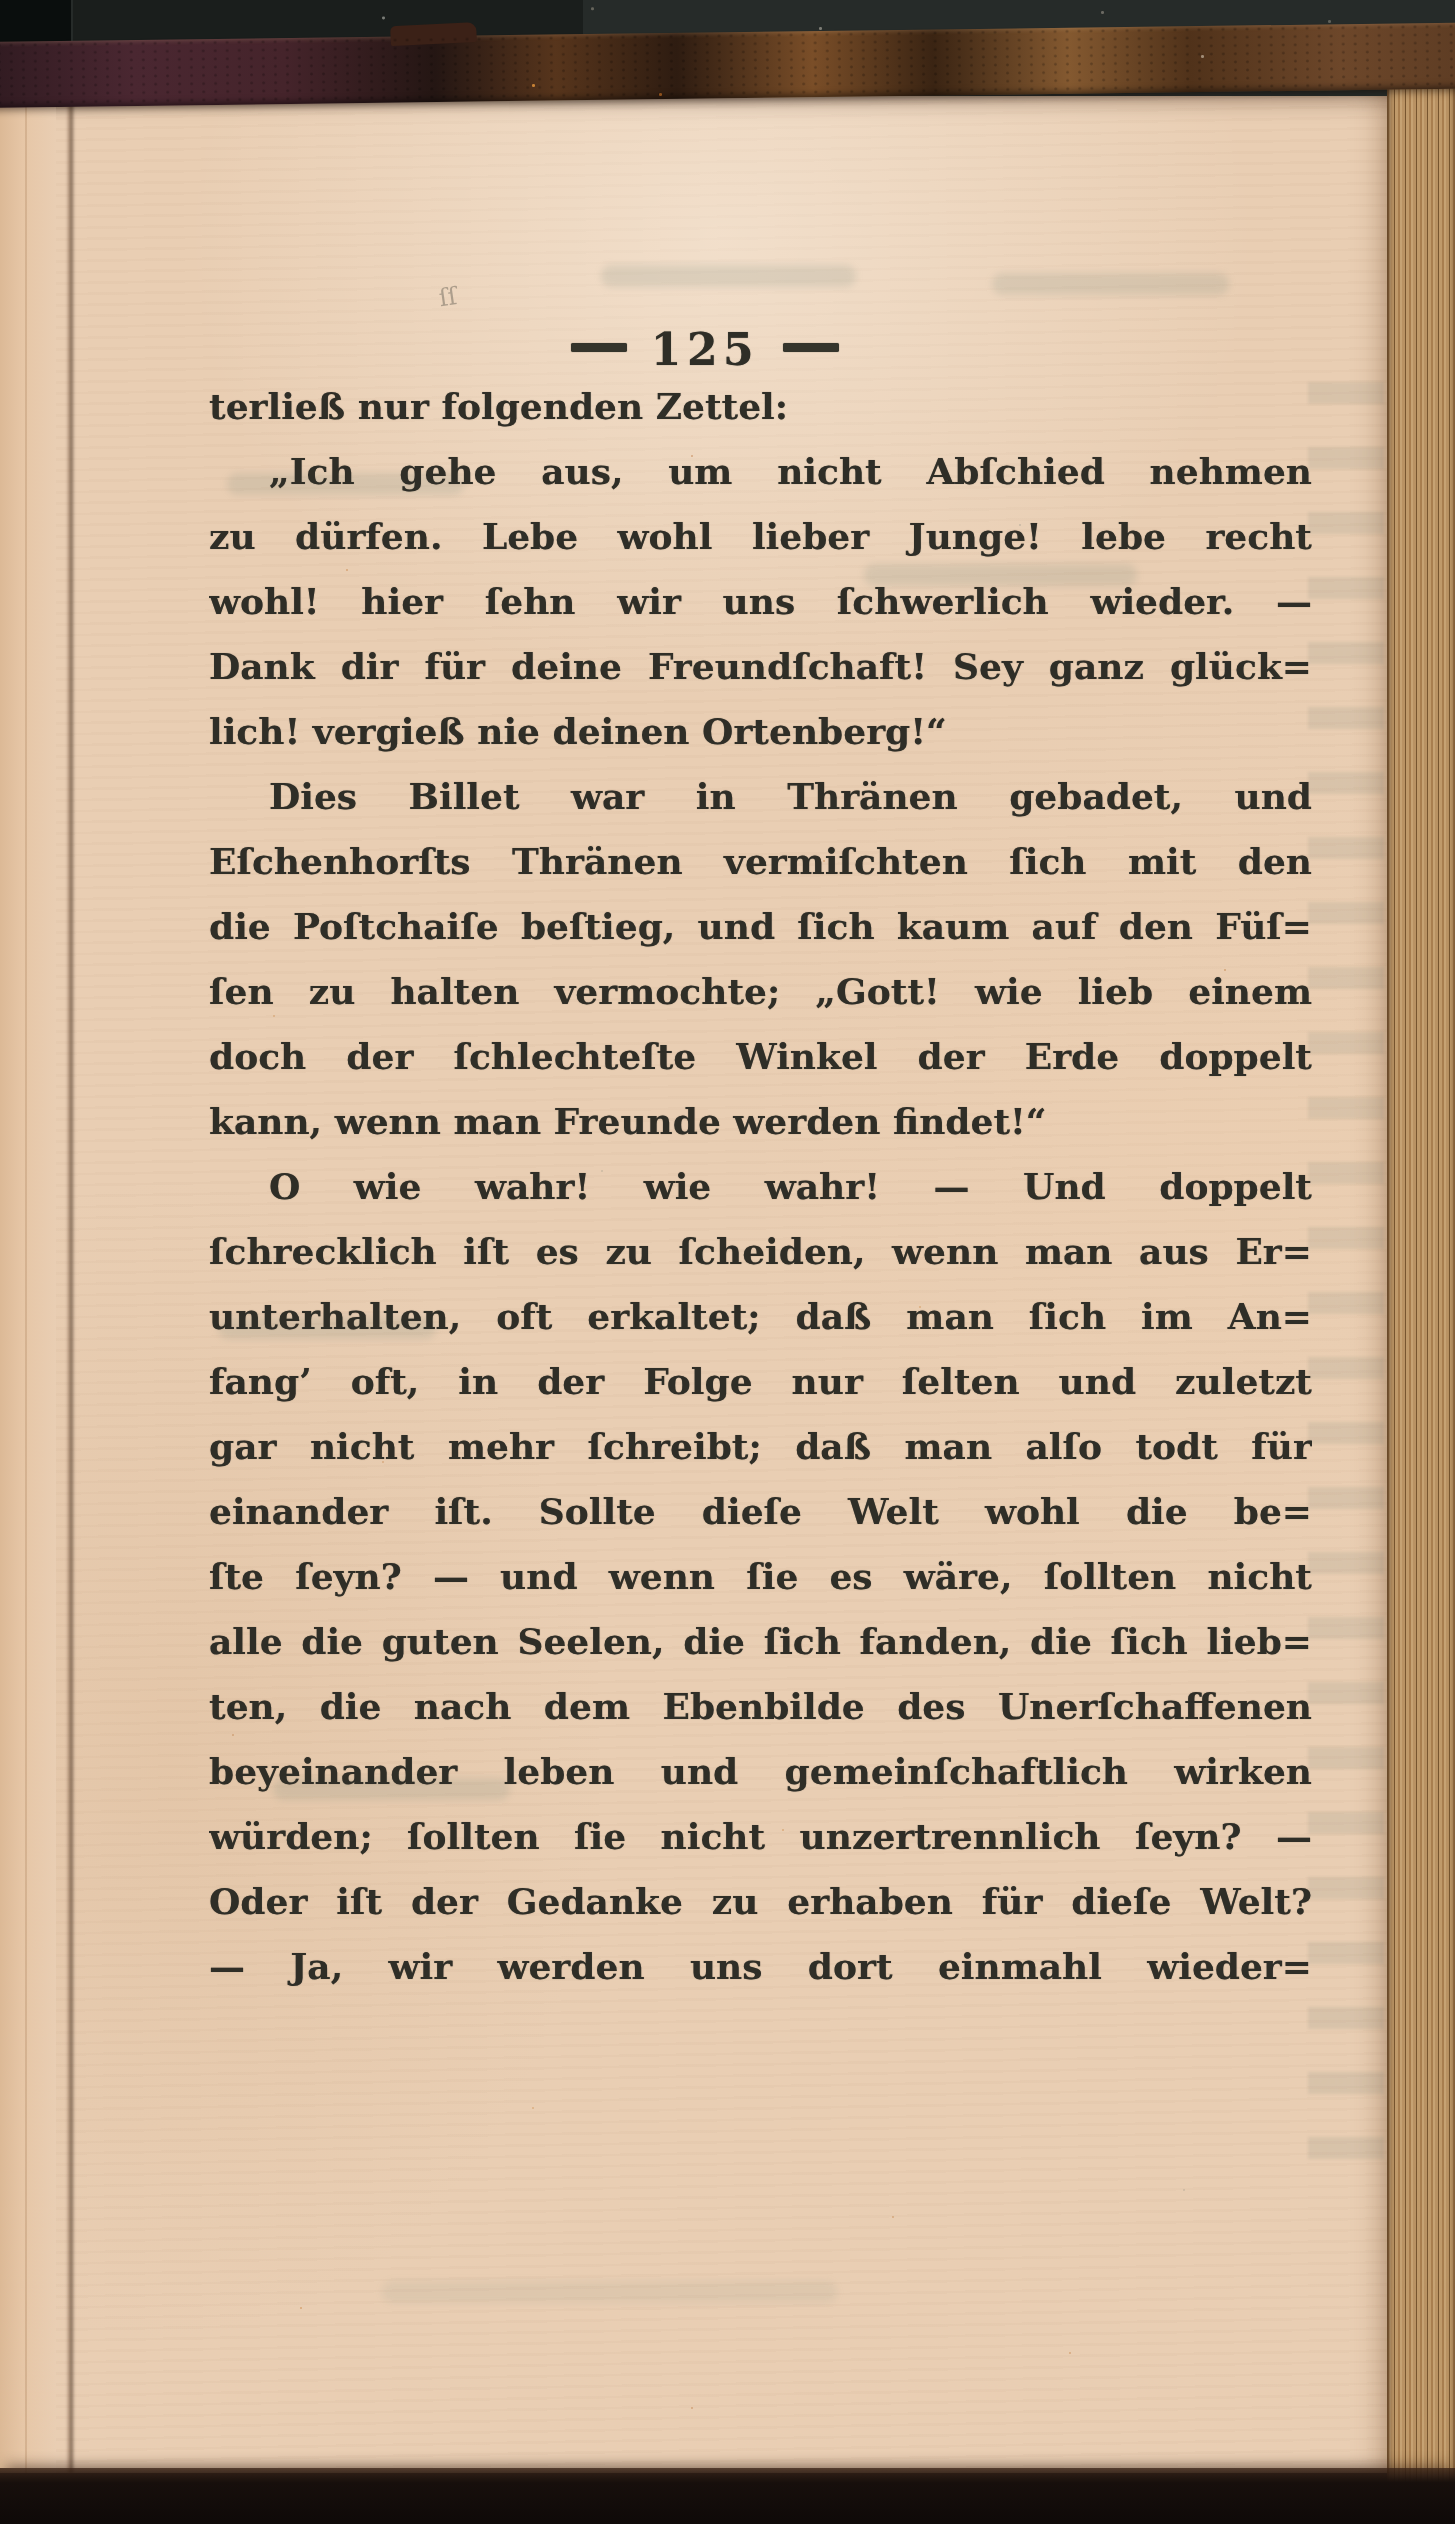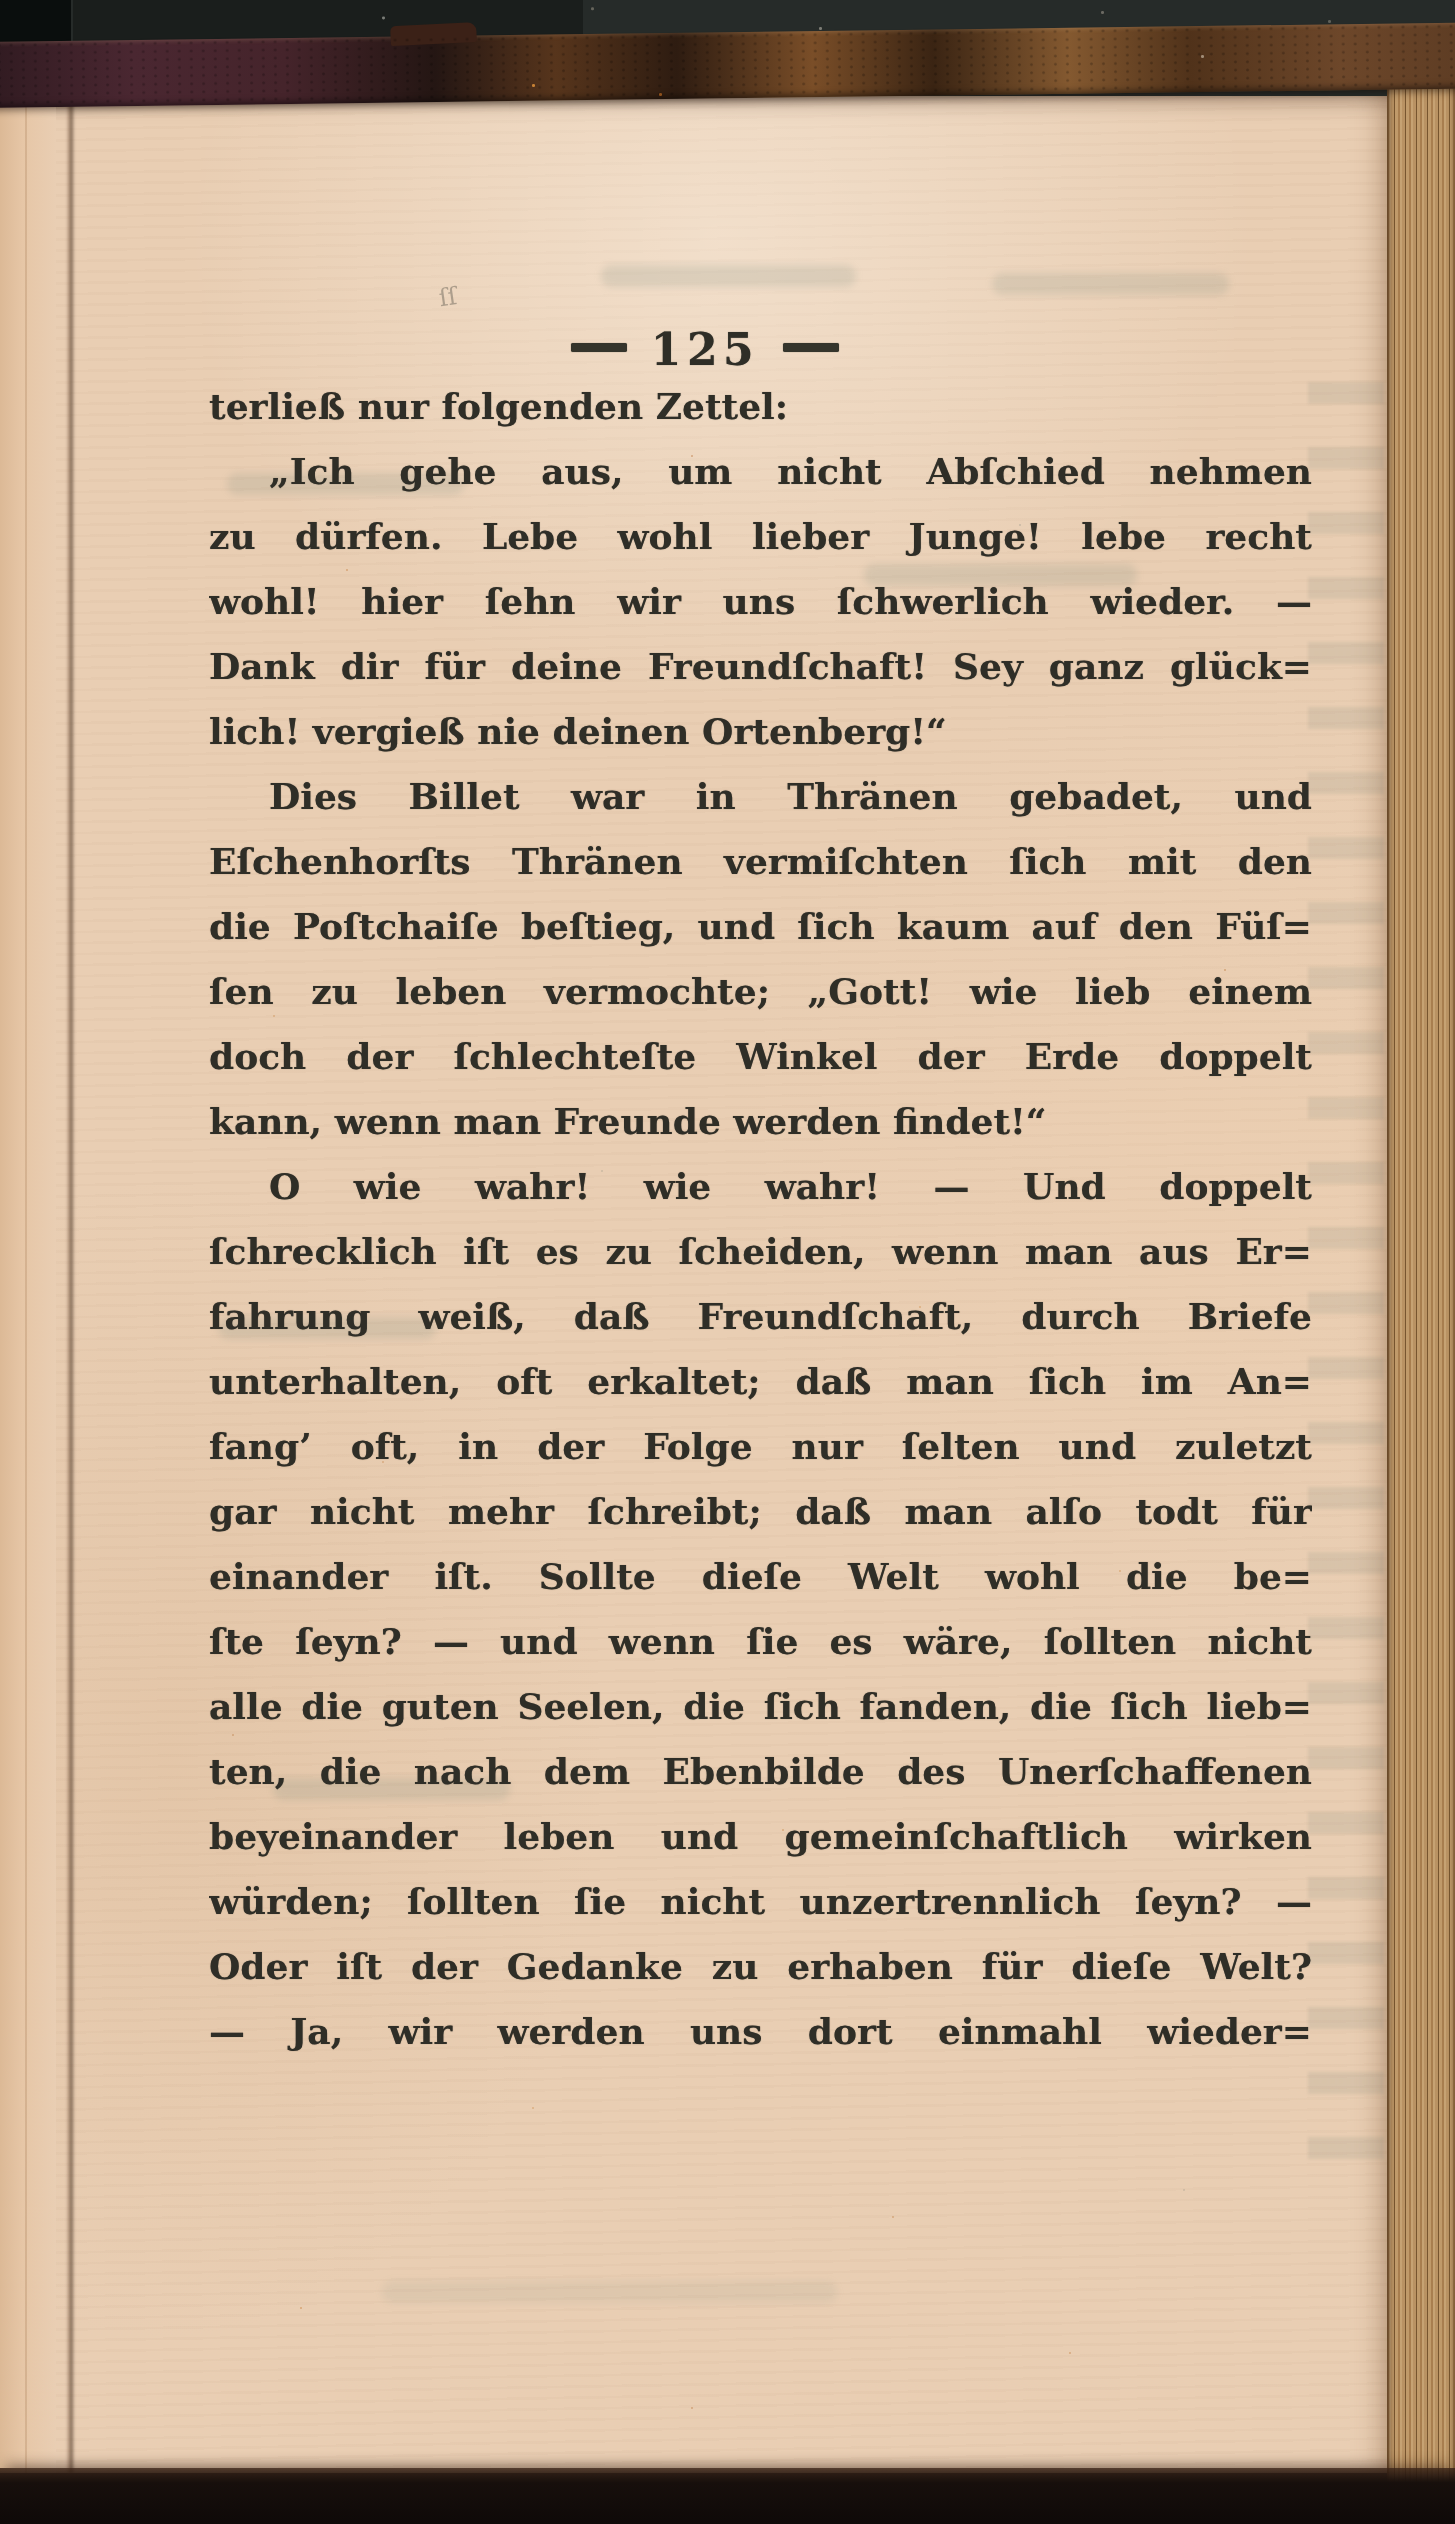--- a/index.html
+++ b/index.html
@@ -131,26 +131,25 @@
     <div class="text-col">
         <div class="line para-end">terließ nur folgenden Zettel:</div>
         <div class="line indent">„Ich gehe aus, um nicht Abſchied nehmen</div>
         <div class="line">zu dürfen. Lebe wohl lieber Junge! lebe recht</div>
         <div class="line">wohl! hier ſehn wir uns ſchwerlich wieder. —</div>
         <div class="line">Dank dir für deine Freundſchaft! Sey ganz glück=</div>
         <div class="line para-end">lich! vergieß nie deinen Ortenberg!“</div>
         <div class="line indent">Dies Billet war in Thränen gebadet, und</div>
         <div class="line">Eſchenhorſts Thränen vermiſchten ſich mit den</div>
         <div class="line">die Poſtchaiſe beſtieg, und ſich kaum auf den Füſ=</div>
-        <div class="line">ſen zu leben vermochte; „Gott! wie lieb einem</div>
+        <div class="line">ſen zu halten vermochte; „Gott! wie lieb einem</div>
         <div class="line">doch der ſchlechteſte Winkel der Erde doppelt</div>
         <div class="line para-end">kann, wenn man Freunde werden findet!“</div>
         <div class="line indent">O wie wahr! wie wahr! — Und doppelt</div>
         <div class="line">ſchrecklich iſt es zu ſcheiden, wenn man aus Er=</div>
-        <div class="line">fahrung weiß, daß Freundſchaft, durch Briefe</div>
         <div class="line">unterhalten, oft erkaltet; daß man ſich im An=</div>
         <div class="line">fang’ oft, in der Folge nur ſelten und zuletzt</div>
         <div class="line">gar nicht mehr ſchreibt; daß man alſo todt für</div>
         <div class="line">einander iſt. Sollte dieſe Welt wohl die be=</div>
         <div class="line">ſte ſeyn? — und wenn ſie es wäre, ſollten nicht</div>
         <div class="line">alle die guten Seelen, die ſich fanden, die ſich lieb=</div>
         <div class="line">ten, die nach dem Ebenbilde des Unerſchaffenen</div>
         <div class="line">beyeinander leben und gemeinſchaftlich wirken</div>
         <div class="line">würden; ſollten ſie nicht unzertrennlich ſeyn? —</div>
         <div class="line">Oder iſt der Gedanke zu erhaben für dieſe Welt?</div>

